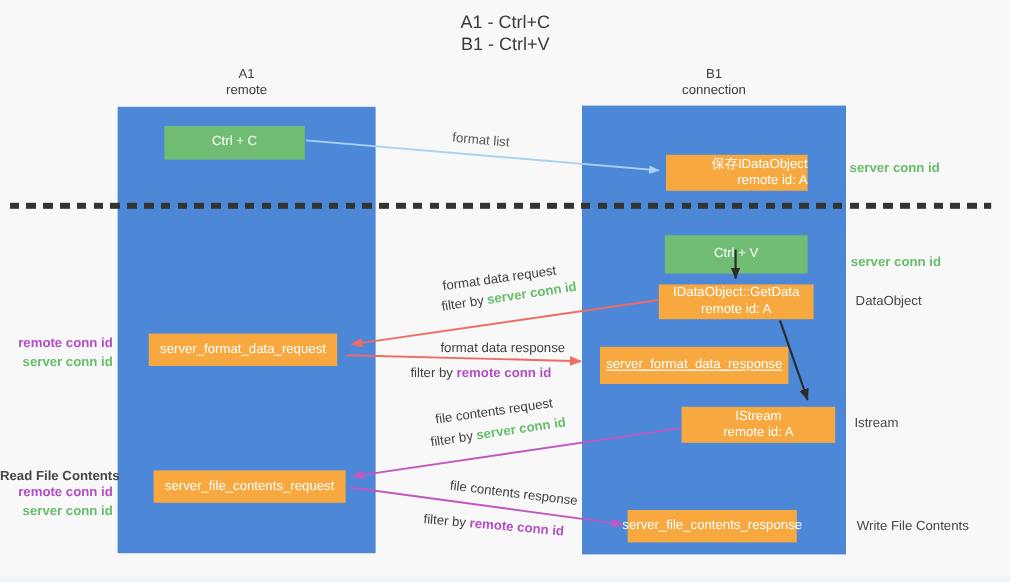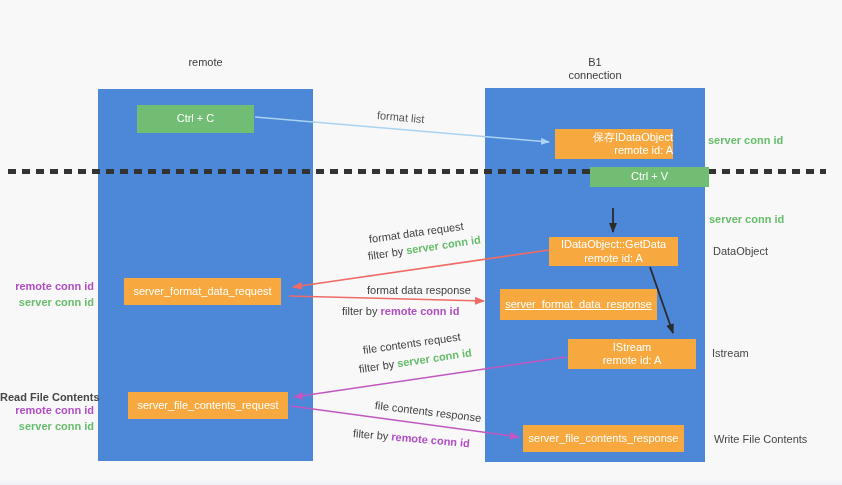--- a/index.html
+++ b/index.html
@@ -36,27 +36,27 @@
   .node {
     position: absolute; z-index: 4;
     display: flex; flex-direction: column; align-items: center; justify-content: center;
     color: #fff; font-size: 11px; line-height: 13.5px; text-align: center;
   }
   .node.green  { background: #71bd74; }
   .node.orange { background: #f7a940; }
 
   .n-ctrl-c      { left: 137px; top: 105px; width: 117px; height: 28px; }
   .n-save        { left: 555px; top: 129px; width: 118px; height: 30px; align-items: flex-end; }
-  .n-ctrl-v      { left: 554px; top: 167px; width: 119px; height: 20px; margin-left: 36px; }
+  .n-ctrl-v      { left: 554px; top: 196px; width: 119px; height: 32px; }
   .n-getdata     { left: 549px; top: 237px; width: 129px; height: 29px; }
   .n-format-req  { left: 124px; top: 278px; width: 157px; height: 27px; }
   .n-format-resp { left: 500px; top: 289px; width: 157px; height: 31px; text-decoration: underline; }
   .n-istream     { left: 568px; top: 339px; width: 128px; height: 30px; }
   .n-file-req    { left: 128px; top: 392px; width: 160px; height: 27px; }
-  .n-file-resp   { left: 523px; top: 425px; width: 161px; height: 27px; }
+  .n-file-resp   { left: 523px; top: 425px; width: 141px; height: 27px; }
 
   .side-label { position: absolute; z-index: 6; font-size: 11px; white-space: nowrap; }
   .gray-label { color: #464646; }
   .green-label { color: #67bd6b; font-weight: bold; }
   .purple-label { color: #b14ec4; font-weight: bold; }
 
   .lbl-server-top  { left: 708px; top: 134px; }
   .lbl-server-mid  { left: 709px; top: 213px; }
   .lbl-dataobject  { left: 713px; top: 245px; }
   .lbl-istream     { left: 712px; top: 347px; }
@@ -91,22 +91,27 @@
     background: linear-gradient(to bottom, rgba(240,243,250,0), #eef1f8);
   }
 </style>
 </head>
 <body>
 
 <div class="stage">
 
   <div class="bottom-strip"></div>
 
+  <div class="title">
+    <div>A1 - Ctrl+C</div>
+    <div>B1 - Ctrl+V</div>
+  </div>
 
   <div class="col-header a">
+    <div>A1</div>
     <div>remote</div>
   </div>
   <div class="col-header b">
     <div>B1</div>
     <div>connection</div>
   </div>
 
   <div class="panel a"></div>
   <div class="panel b"></div>
 

